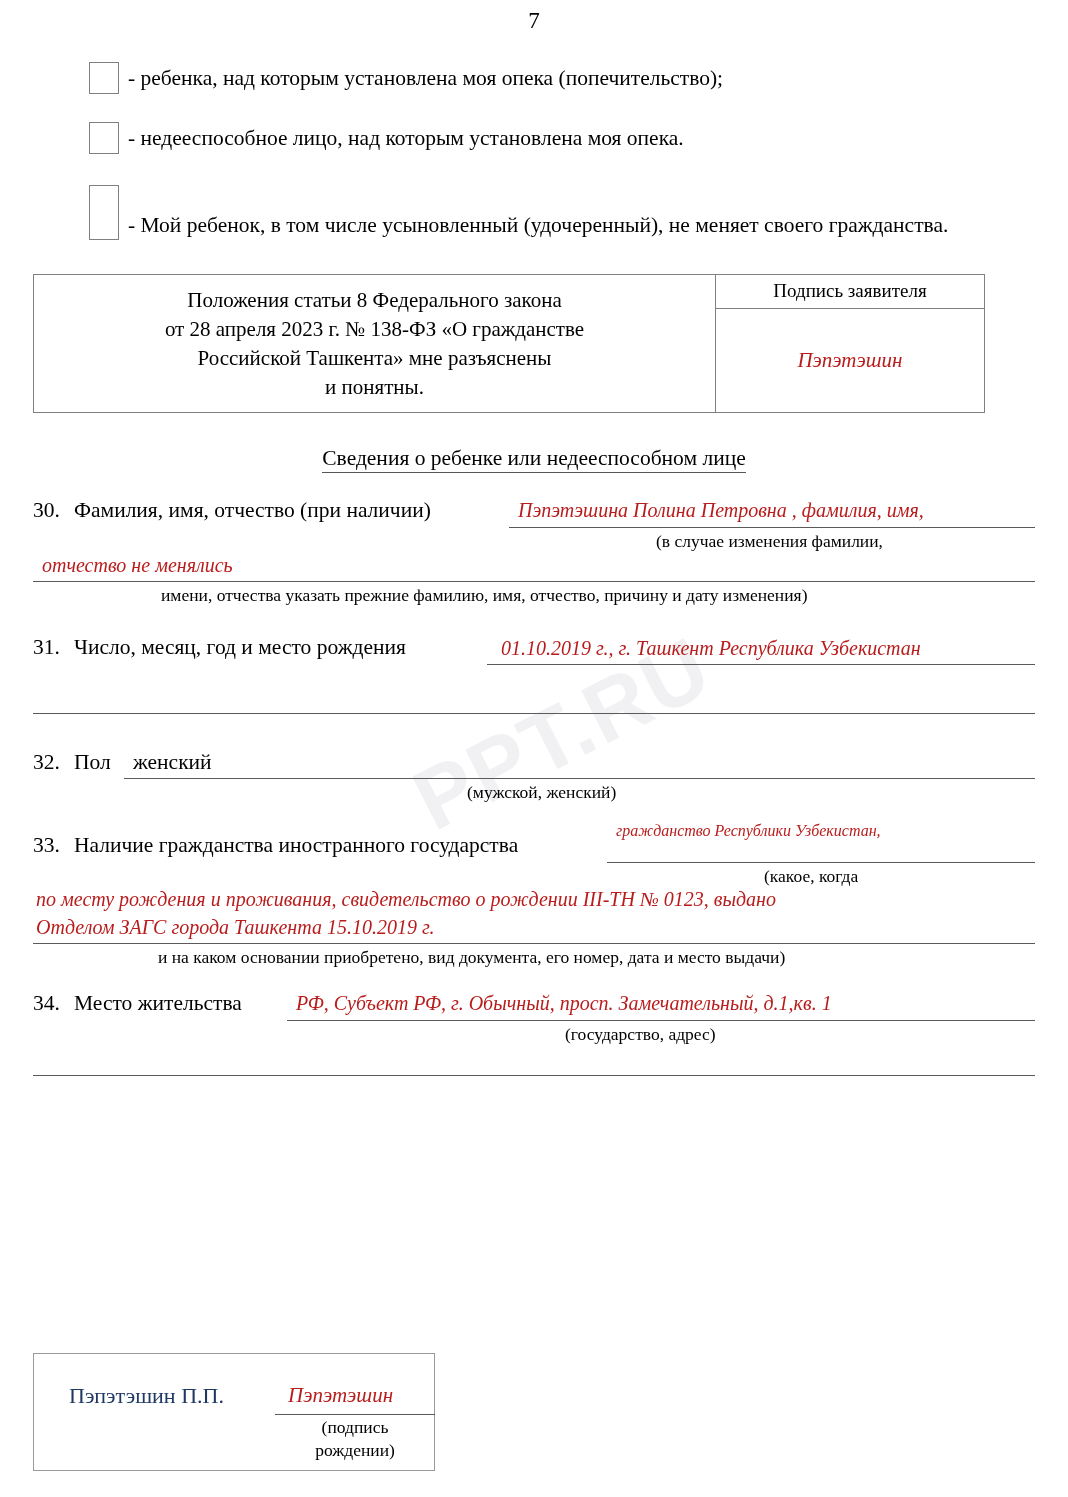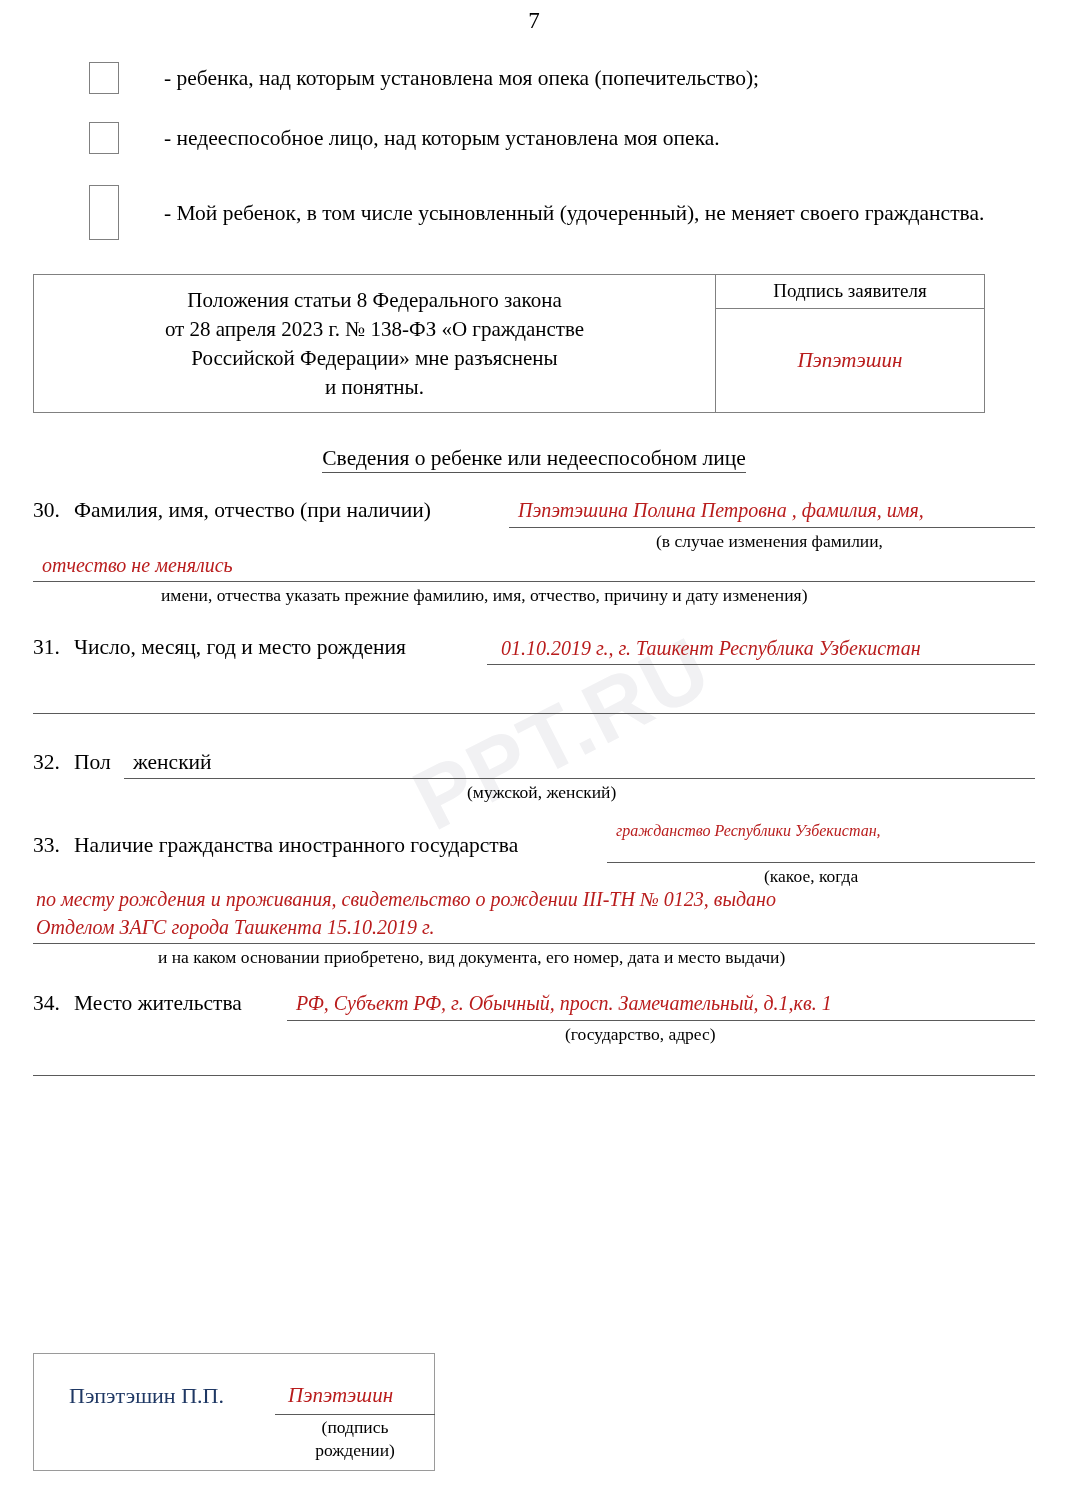--- a/index.html
+++ b/index.html
@@ -53,22 +53,21 @@
     left: 0;
     width: 1068px;
     text-align: center;
     font-size: 23px;
   }
 
   
   .opt {
     position: absolute;
     display: flex;
-    align-items: center;
-    gap: 36px;
+    align-items: flex-end;
   }
   .cbox {
     flex: 0 0 auto;
     width: 30px;
     height: 32px;
     border: 1.6px solid #808080;
     background: #ffffff;
     box-sizing: border-box;
   }
   .cbox.tall { height: 55px; }
@@ -238,21 +237,21 @@
     <div class="opt" id="opt3">
       <div class="cbox tall"></div>
       <div class="opt-text wrap">- Мой ребенок, в том числе усыновленный (удочеренный), не меняет своего гражданства.</div>
     </div>
 
     <div class="notice-table">
       <div class="notice-left">
         <div>
           <div>Положения статьи 8 Федерального закона</div>
           <div>от 28 апреля 2023 г. № 138-ФЗ «О гражданстве</div>
-          <div>Российской Федерации» мне разъяснены</div>
+          <div>Российской Ташкента» мне разъяснены</div>
           <div>и понятны.</div>
         </div>
       </div>
       <div class="notice-right">
         <div class="notice-head">Подпись заявителя</div>
         <div class="notice-sign">
           <span class="ink" style="font-size:21px;">Пэпэтэшин</span>
         </div>
       </div>
     </div>

